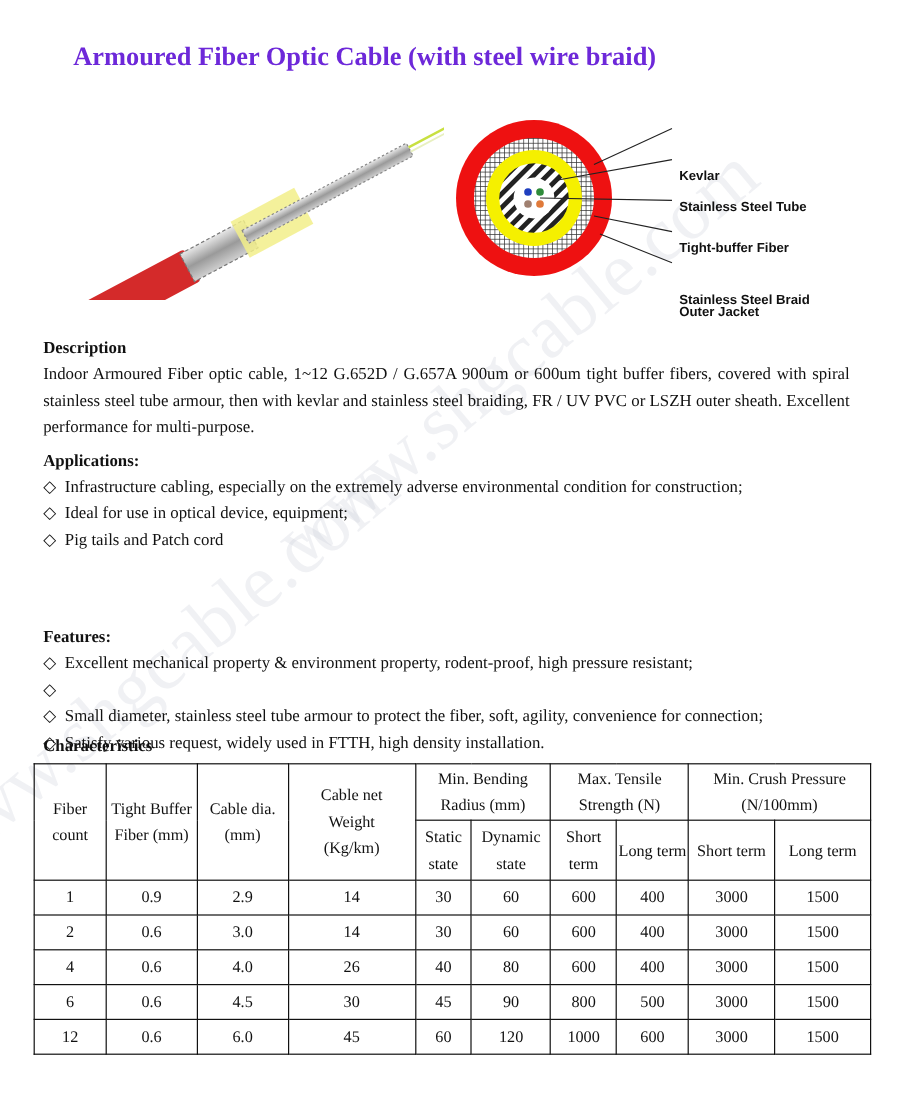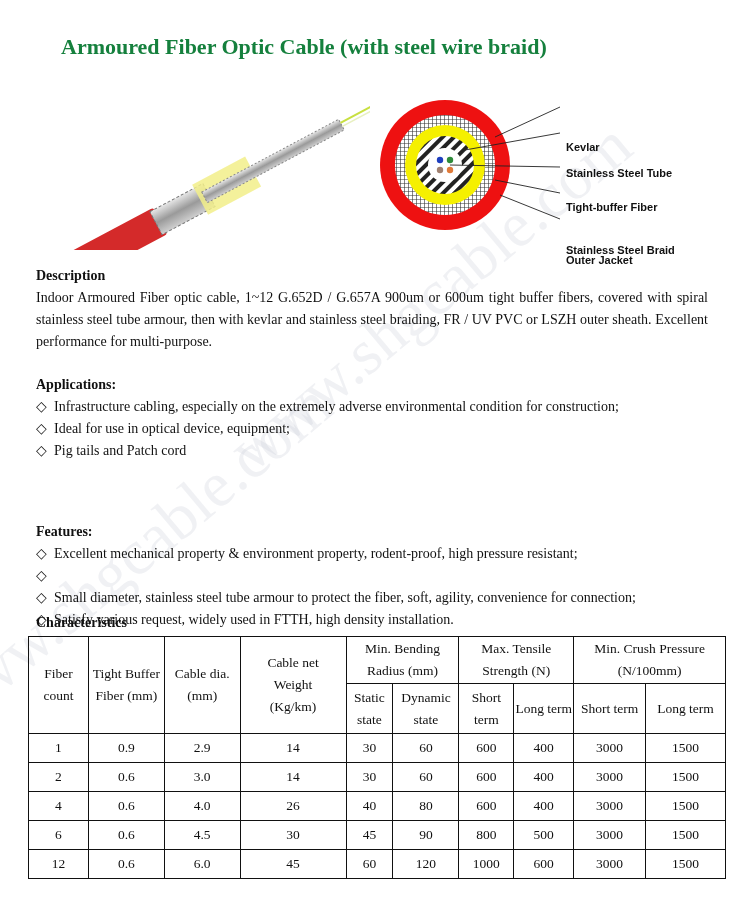--- a/index.html
+++ b/index.html
@@ -1,20 +1,20 @@
 <!DOCTYPE html>
 <html><head>
 <meta charset="utf-8">
 <style>
   * { box-sizing: border-box; margin: 0; padding: 0; }
   body { width: 756px; height: 920px; background: #ffffff; position: relative; overflow: hidden;
          font-family: "Liberation Serif", "DejaVu Serif", serif; color: #111; }
   .watermark { position: absolute; color: rgba(200,205,215,0.28); font-family: "Liberation Serif", serif;
                font-size: 64px; transform: rotate(-40deg); white-space: nowrap; pointer-events: none; z-index: 0; }
-  .title { position: absolute; left: 61px; top: 34px; font-size: 22px; font-weight: bold; color: #15803d; z-index: 2; }
+  .title { position: absolute; left: 61px; top: 34px; font-size: 22px; font-weight: bold; color: #6d28d9; z-index: 2; }
   .photo { position: absolute; left: 10px; top: 90px; width: 360px; height: 160px; z-index: 1; }
   .diagram { position: absolute; left: 380px; top: 95px; width: 370px; height: 150px; z-index: 1; }
   .diagram-label { position: absolute; font-family: "Liberation Sans", "DejaVu Sans", sans-serif; font-size: 11px; font-weight: bold; color: #111; margin-top: 40px; }
   .section { position: absolute; left: 36px; width: 672px; font-size: 14px; line-height: 22px; z-index: 2; }
   .section h3 { font-size: 14px; font-weight: bold; }
   .desc-text { text-align: justify; }
   .bullet { display: flex; gap: 6px; }
   .bullet .diamond { width: 12px; display: inline-block; }
   table.spec { position: absolute; left: 28px; top: 636px; width: 698px; border-collapse: collapse; z-index: 2; font-size: 13.5px; }
   table.spec th, table.spec td { border: 1.5px solid #111; text-align: center; font-weight: normal; line-height: 22px; }
@@ -74,21 +74,21 @@
     <line x1="115" y1="85" x2="180" y2="98"></line>
     <line x1="120" y1="100" x2="180" y2="124"></line>
   </g>
 </svg>
 <div class="diagram-label" style="left:566px; top:101px; z-index:3;">Kevlar</div>
 <div class="diagram-label" style="left:566px; top:127px; z-index:3;">Stainless Steel Tube</div>
 <div class="diagram-label" style="left:566px; top:161px; z-index:3;">Tight-buffer Fiber</div>
 <div class="diagram-label" style="left:566px; top:204px; z-index:3;">Stainless Steel Braid</div>
 <div class="diagram-label" style="left:566px; top:214px; z-index:3;">Outer Jacket</div>
 
-<div class="section" style="top:265px;">
+<div class="section" style="top:280px;">
   <h3>Description</h3>
   <p class="desc-text">Indoor Armoured Fiber optic cable, 1~12 G.652D / G.657A 900um or 600um tight buffer fibers, covered with spiral stainless steel tube armour, then with kevlar and stainless steel braiding, FR / UV PVC or LSZH outer sheath. Excellent performance for multi-purpose.</p>
 </div>
 
 <div class="section" style="top:374px;">
   <h3>Applications:</h3>
   <div class="bullet">
       <span class="diamond">◇</span>
       <span>Infrastructure cabling, especially on the extremely adverse environmental condition for construction;</span>
     </div>

